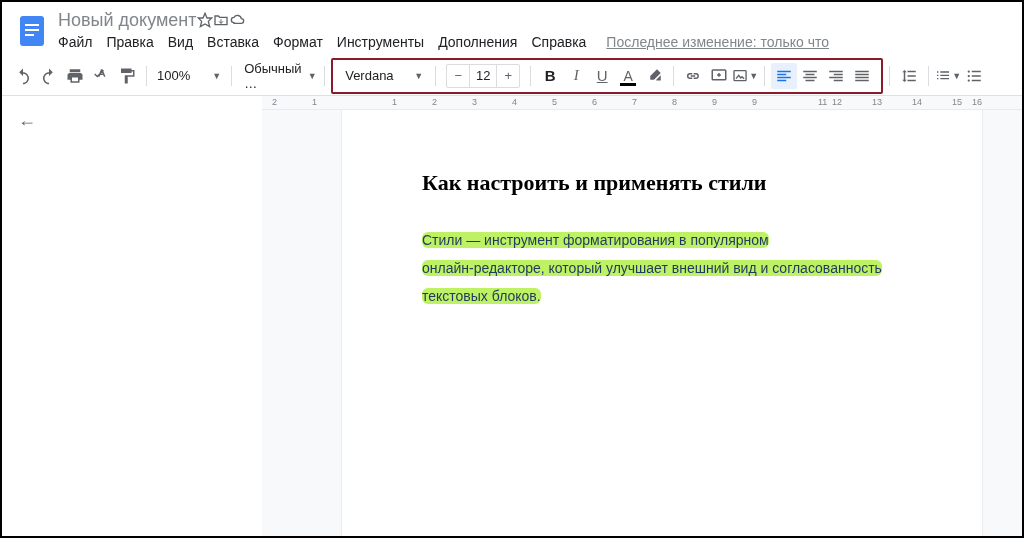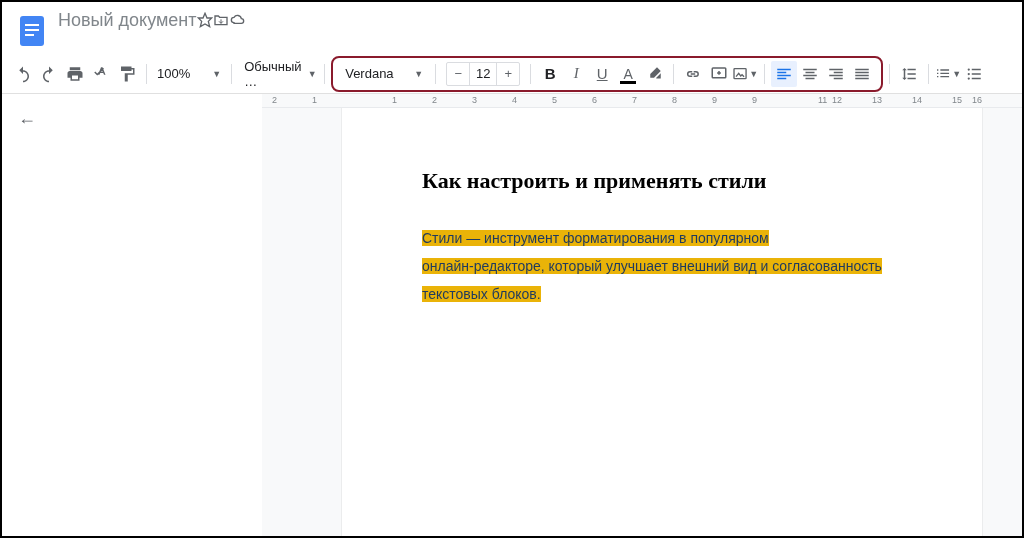--- a/index.html
+++ b/index.html
@@ -12,39 +12,39 @@
   .doc-title { font-size: 18px; color: #80868b; }
   .title-icon { color: #5f6368; display: flex; }
   .menu-row { display: flex; gap: 14px; margin-top: 2px; font-size: 14px; color: #202124; align-items: center; }
   .menu-row > span { cursor: pointer; }
   .last-edit { color: #80868b; text-decoration: underline; margin-left: 6px; cursor: pointer; }
   .toolbar { display: flex; align-items: center; padding: 4px 8px; border-bottom: 1px solid #e0e0e0; margin-top: 6px; height: 40px; }
   .tbtn { display: flex; align-items: center; justify-content: center; width: 26px; height: 26px; color: #5f6368; cursor: pointer; border-radius: 2px; }
   .sep { width: 1px; height: 20px; background: #dadce0; margin: 0 6px; }
   .zoom { display: flex; align-items: center; font-size: 13px; color: #202124; gap: 22px; padding: 0 4px; cursor: pointer; }
   .styles-dd { display: flex; align-items: center; font-size: 13px; color: #202124; gap: 6px; padding: 0 6px; width: 80px; cursor: pointer; }
-  .highlight-box { border: 2px solid #8a1a2c; border-radius: 8px; display: flex; align-items: center; padding: 2px 6px; height: 36px; }
+  .highlight-box { border: 2px solid #8a1a2c; border-radius: 2px; display: flex; align-items: center; padding: 2px 6px; height: 36px; }
   .font-dd { display: flex; align-items: center; justify-content: space-between; width: 90px; padding: 0 6px; font-size: 13px; color: #202124; cursor: pointer; }
   .size-group { display: flex; align-items: center; border: 1px solid #dadce0; border-radius: 2px; height: 24px; margin: 0 4px; }
   .size-btn { width: 22px; height: 22px; display: flex; align-items: center; justify-content: center; color: #5f6368; cursor: pointer; }
   .size-val { width: 28px; text-align: center; font-size: 13px; color: #202124; border-left: 1px solid #dadce0; border-right: 1px solid #dadce0; height: 22px; line-height: 22px; }
   .tbtn.active { background: #e8f0fe; color: #1a73e8; }
   .dd-caret { font-size: 9px; color: #5f6368; }
   .workspace { display: flex; height: calc(100% - 88px); background: #f8f9fa; }
   .outline { width: 260px; background: #fff; padding: 14px 16px; }
   .outline-back { color: #5f6368; font-size: 18px; cursor: pointer; margin-bottom: 18px; }
   .outline-item { color: #1a73e8; font-size: 14px; font-weight: 500; cursor: pointer; display: flex; align-items: center; gap: 8px; }
   .outline-item::before { content: '—'; color: #1a73e8; font-size: 10px; }
   .canvas { flex: 1; overflow: auto; position: relative; }
   .ruler { height: 14px; background: #f8f9fa; display: flex; font-size: 9px; color: #9aa0a6; position: relative; border-bottom: 1px solid #e8eaed; }
   .ruler span { position: absolute; top: 1px; }
   .page { background: #fff; width: 640px; min-height: 440px; margin: 0 0 0 80px; padding: 60px 50px 30px 80px; box-shadow: 0 0 0 1px rgba(0,0,0,.05); }
   .doc-h1 { font-family: Georgia, 'Times New Roman', serif; font-size: 22px; font-weight: 700; color: #000; margin-bottom: 30px; }
   .doc-p { font-family: Verdana, Geneva, sans-serif; font-size: 14px; color: #1f3a5f; line-height: 2.0; }
-  .sel { background: #eab308; }
+  .sel { background: #bef264; border-radius: 6px; }
   .ruler-mark { position: absolute; font-size: 9px; color: #80868b; top: 1px; }
   .text-color-btn { position:relative; }
   .text-color-btn .bar { position:absolute; bottom:3px; left:5px; width:16px; height:3px; background:#000; }
 </style>
 </head>
 <body>
 
 <div class="header">
   <div class="logo">
     <svg viewBox="0 0 36 36">
@@ -66,20 +66,31 @@
           <svg width="16" height="16" viewBox="0 0 24 24" fill="none" stroke="#5f6368" stroke-width="2">
             <path d="M3 6h5l2 2h11v11H3z"></path>
             <path d="M12 11v6m-3-3l3 3 3-3" stroke-width="1.5"></path>
           </svg>
         </span>
       <span class="title-icon">
           <svg width="18" height="16" viewBox="0 0 24 24" fill="none" stroke="#5f6368" stroke-width="2">
             <path d="M6 16a4 4 0 010-8 6 6 0 0111 2 3.5 3.5 0 010 7H6z"></path>
           </svg>
         </span>
+    </div>
+    <div class="menu-row">
+      <span>Файл</span>
+      <span>Правка</span>
+      <span>Вид</span>
+      <span>Вставка</span>
+      <span>Формат</span>
+      <span>Инструменты</span>
+      <span>Дополнения</span>
+      <span>Справка</span>
+      <span class="last-edit">Последнее изменение: только что</span>
     </div>
   </div>
 </div>
 
 <div class="toolbar">
   <div class="tbtn">
       <svg width="18" height="18" viewBox="0 0 24 24" fill="#5f6368">
         <path d="M12 5V2L7 7l5 5V9c3.3 0 6 2.7 6 6s-2.7 6-6 6v2c4.4 0 8-3.6 8-8s-3.6-8-8-8z"></path>
       </svg>
     </div>

